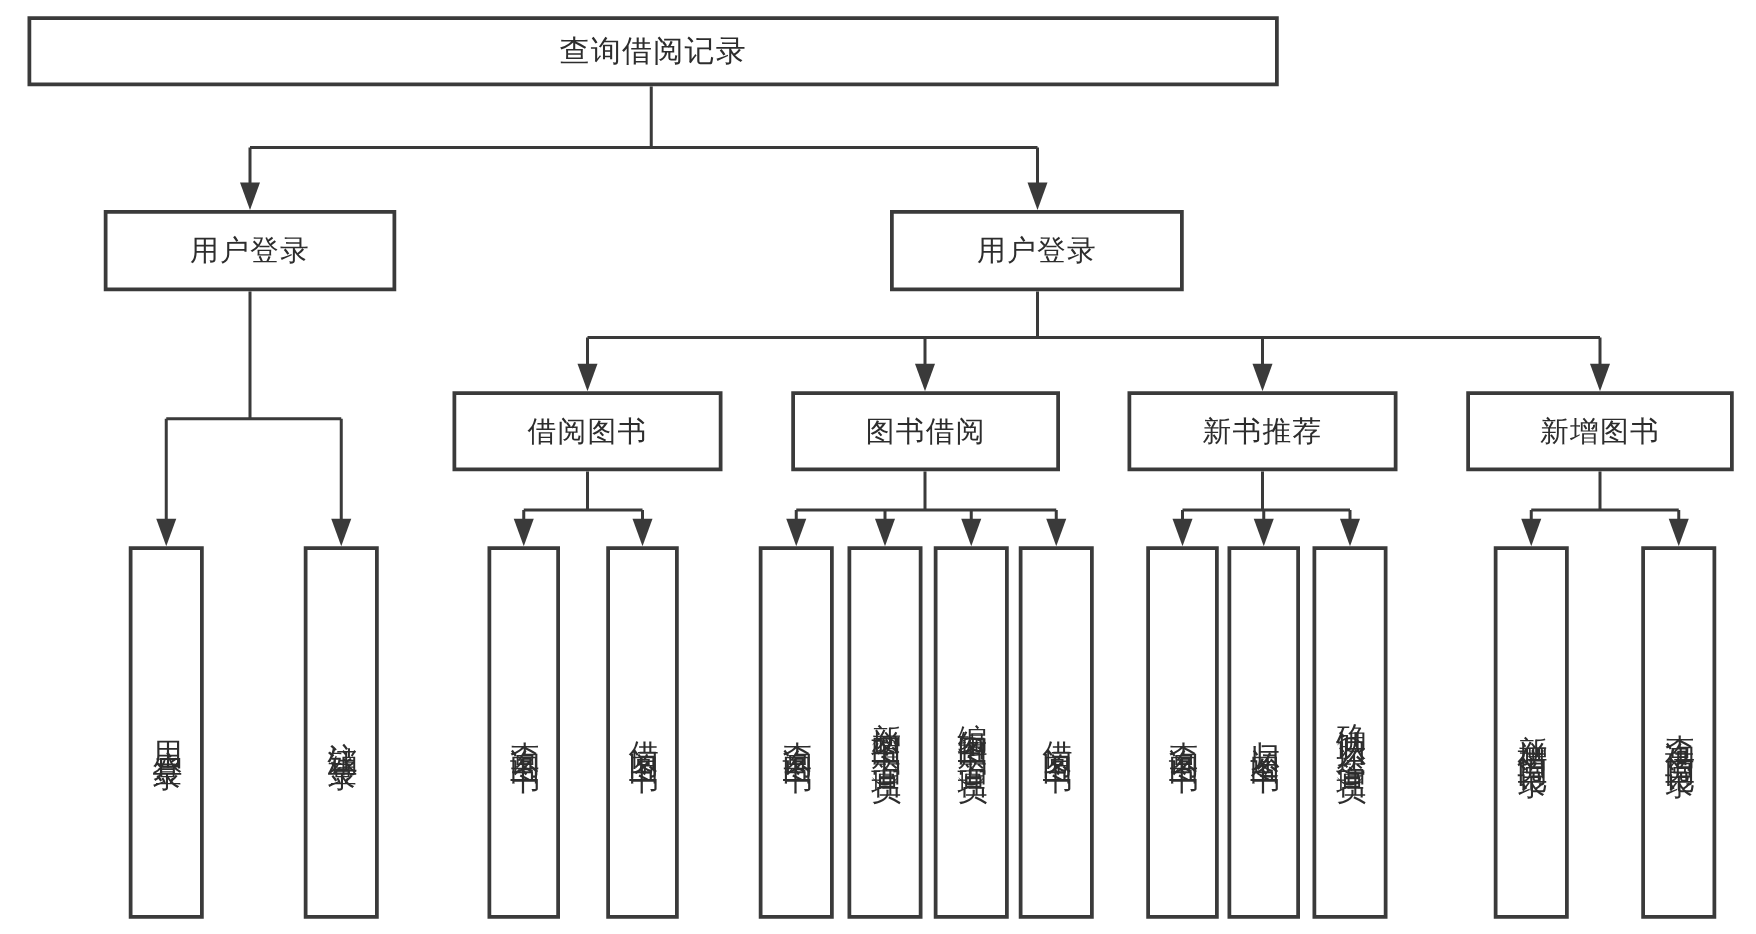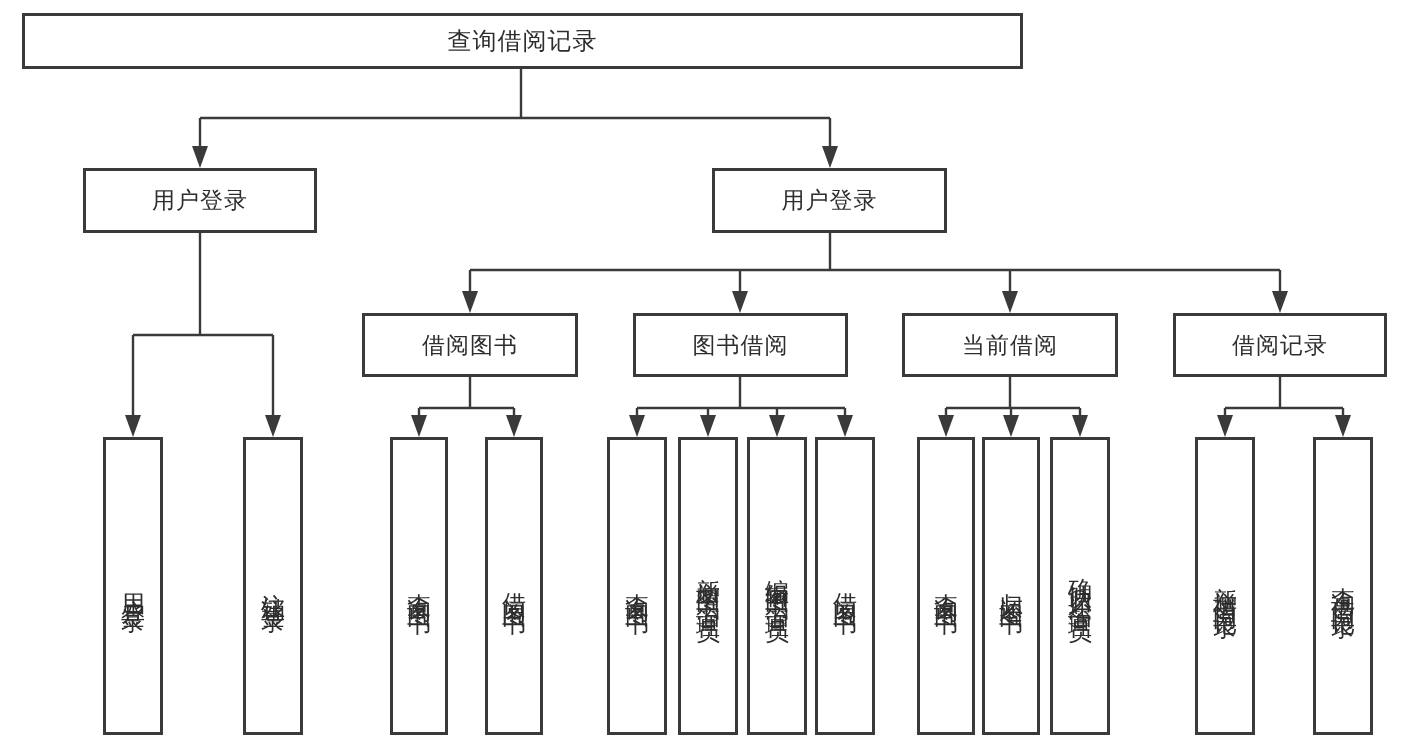--- a/index.html
+++ b/index.html
@@ -102,22 +102,22 @@
     </g>
   </svg>
 
   <div class="node root" style="left:22px; top:13px; width:1001px; height:56px">查询借阅记录</div>
 
   <div class="node" style="left:83px; top:168px; width:234px; height:65px">用户登录</div>
   <div class="node" style="left:712px; top:168px; width:235px; height:65px">用户登录</div>
 
   <div class="node" style="left:362px; top:313px; width:216px; height:64px">借阅图书</div>
   <div class="node" style="left:633px; top:313px; width:215px; height:64px">图书借阅</div>
-  <div class="node" style="left:902px; top:313px; width:216px; height:64px">当前借阅</div>
-  <div class="node" style="left:1173px; top:313px; width:214px; height:64px">借阅记录</div>
+  <div class="node" style="left:902px; top:313px; width:216px; height:64px">新书推荐</div>
+  <div class="node" style="left:1173px; top:313px; width:214px; height:64px">新增图书</div>
 
   <div class="node leaf" style="left:103px; top:437px; width:60px; height:298px">用户登录</div>
   <div class="node leaf" style="left:243px; top:437px; width:60px; height:298px">注销登录</div>
   <div class="node leaf" style="left:390px; top:437px; width:58px; height:298px">查询图书</div>
   <div class="node leaf" style="left:485px; top:437px; width:58px; height:298px">借阅图书</div>
   <div class="node leaf" style="left:607px; top:437px; width:60px; height:298px">查询图书</div>
   <div class="node leaf" style="left:678px; top:437px; width:60px; height:298px">新增图书（管理员）</div>
   <div class="node leaf" style="left:747px; top:437px; width:60px; height:298px">编辑图书（管理员）</div>
   <div class="node leaf" style="left:815px; top:437px; width:60px; height:298px">借阅图书</div>
   <div class="node leaf" style="left:917px; top:437px; width:58px; height:298px">查询图书</div>

